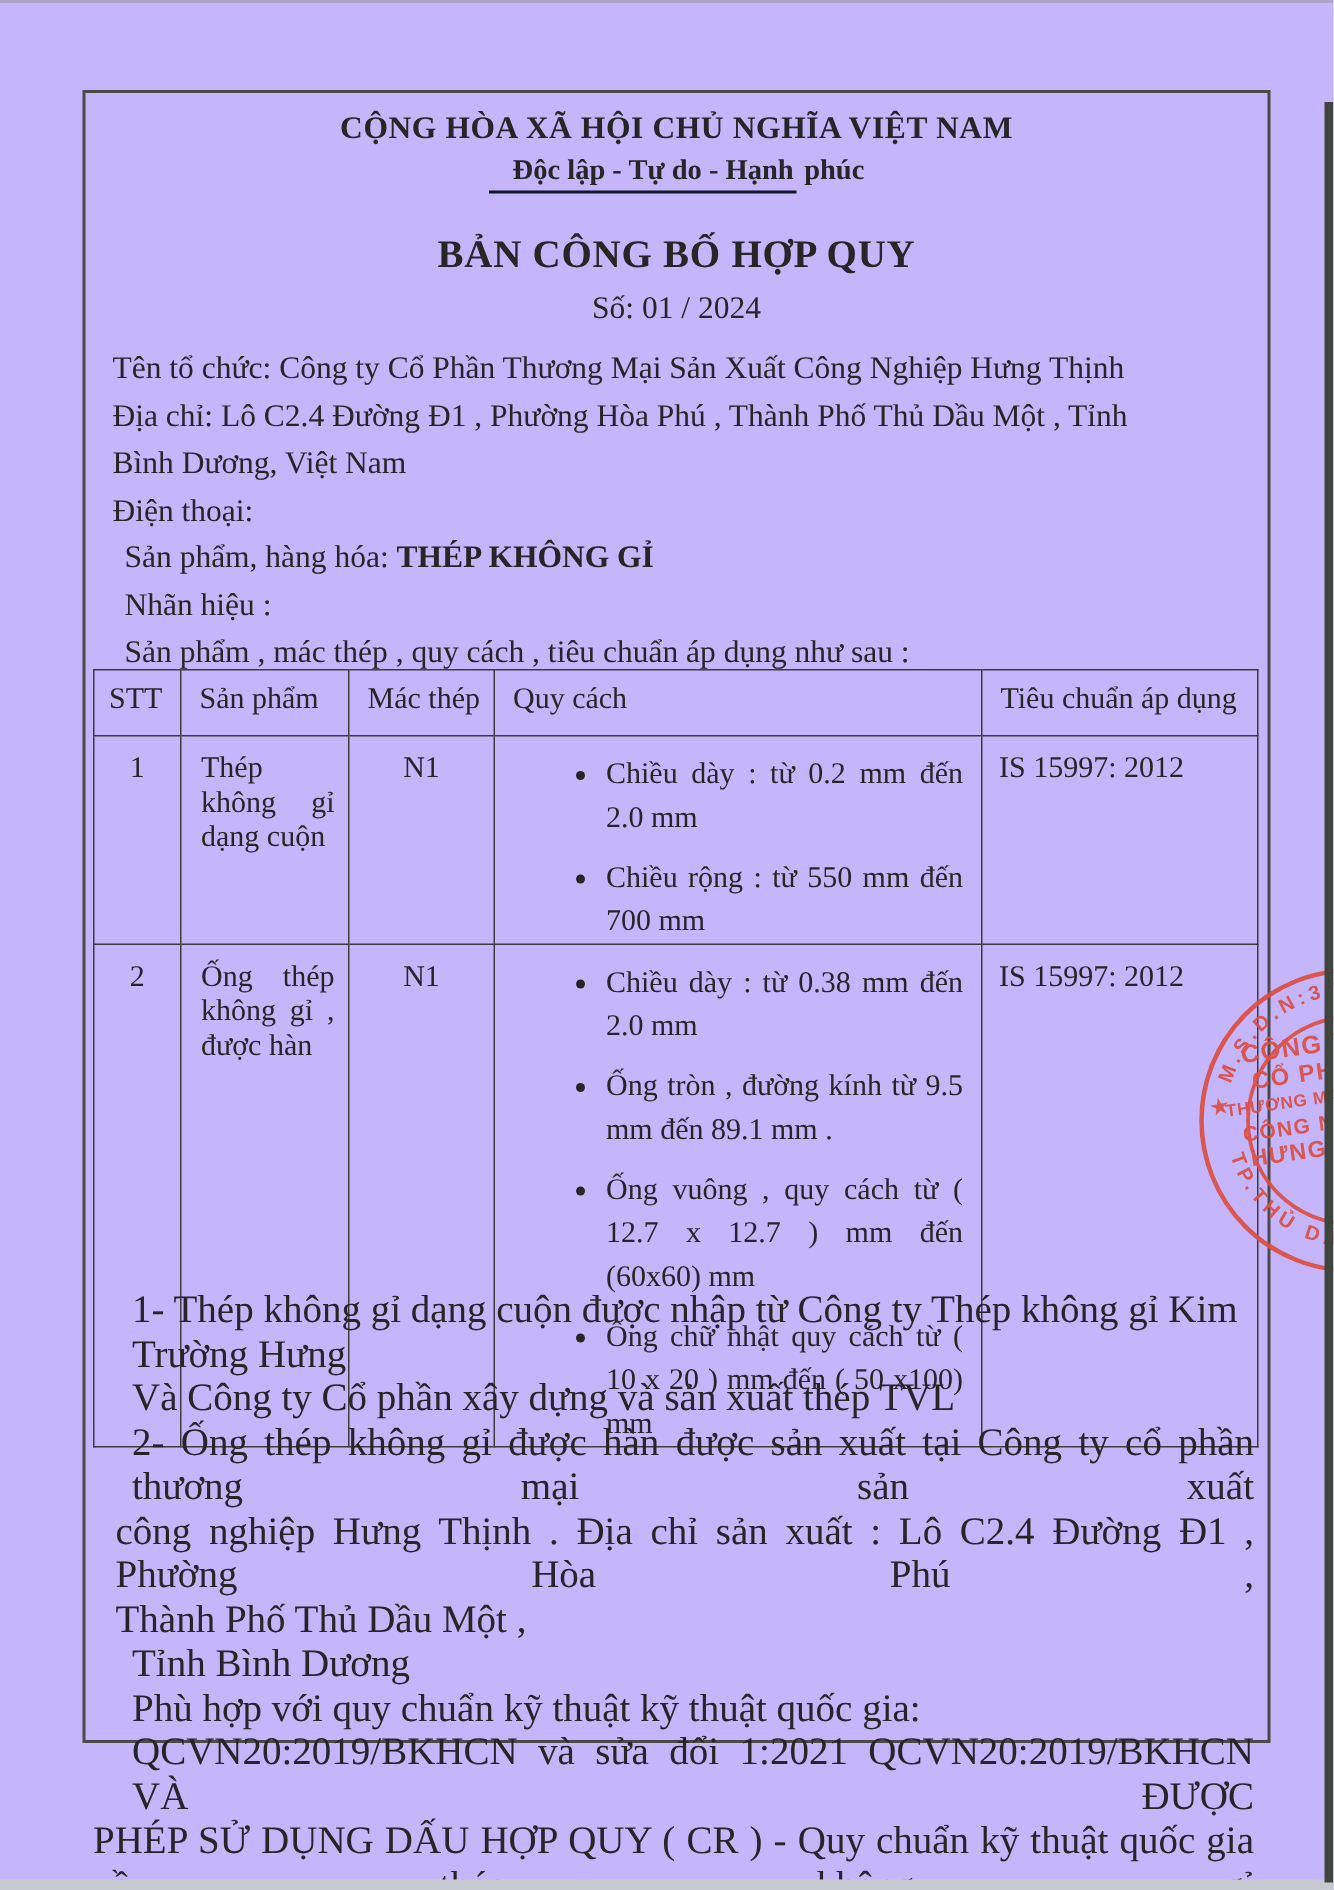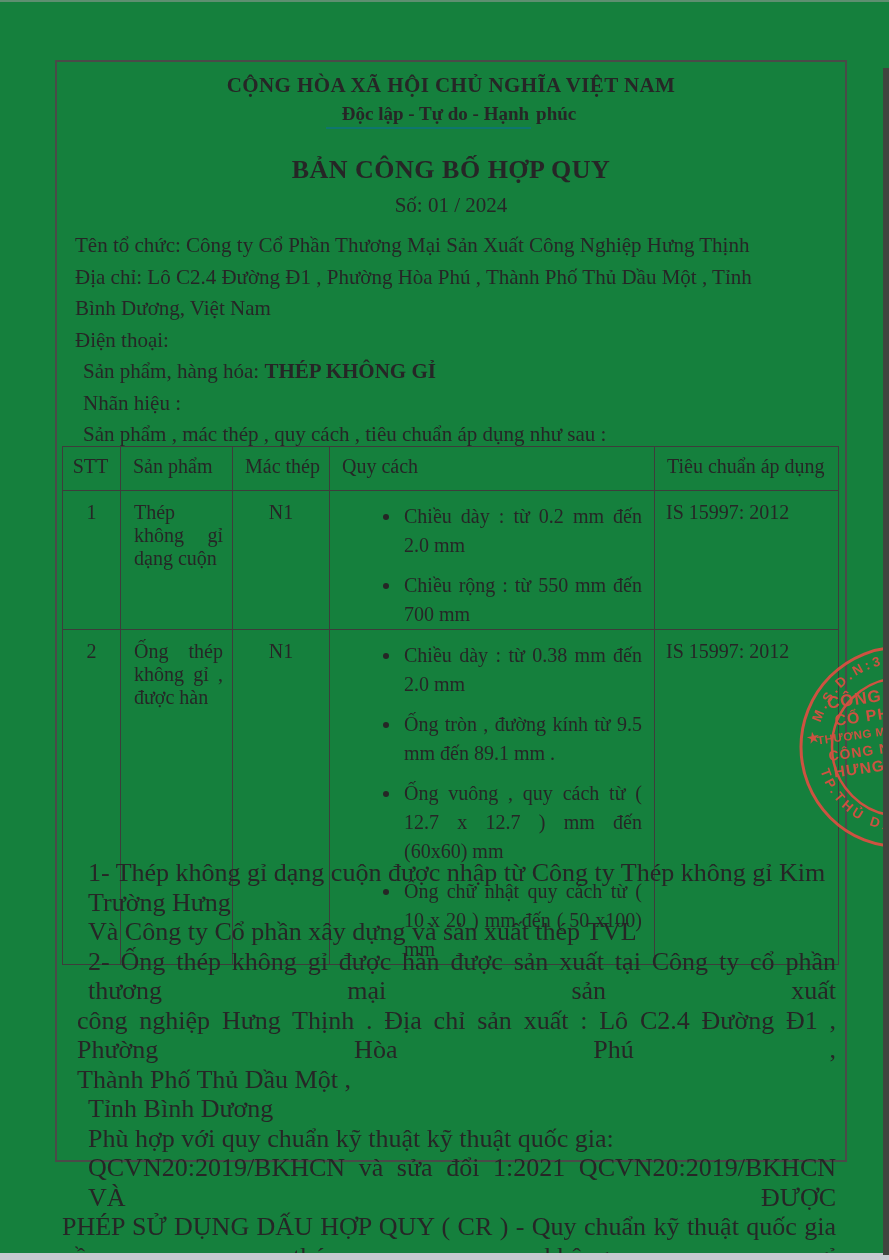--- a/index.html
+++ b/index.html
@@ -1,35 +1,35 @@
 <!DOCTYPE html>
 <html><head>
 <meta charset="utf-8">
 <style>
   html,body { margin:0; padding:0; background:#e8e8e8; }
   .page {
     position:relative; width:889px; height:1260px; margin:0 auto;
-    background:#15803d; overflow:hidden;
+    background:#c4b5fd; overflow:hidden;
     font-family:"Liberation Serif", serif; color:#262626;
   }
   
   .scan-top-line { position:absolute; left:0; top:0; width:100%; height:2px; background:#9a9a9a; opacity:.55; }
   .scan-right-band { position:absolute; left:883px; top:68px; width:6px; height:1187px; background:#40453e; z-index:30; }
   .scan-bottom-band { position:absolute; left:0; top:1253px; width:100%; height:7px; background:#c7cad0; z-index:25; }
 
   
   .frame {
     position:absolute; left:55px; top:60px; width:788px; height:1098px;
     border:2px solid #4a4a48; background:transparent;
   }
 
   .doc-header { text-align:center; padding-top:11px; }
   .national-title { font-size:21px; font-weight:bold; letter-spacing:.4px; }
   .motto { font-size:19px; font-weight:bold; margin-top:5px; }
-  .motto-underlined { display:inline-block; border-bottom:2px solid #0f766e; padding:0 2px 2px 16px;text-align:right; }
+  .motto-underlined { display:inline-block; border-bottom:2px solid #0f172a; padding:0 2px 2px 16px;text-align:right; }
   .motto-tail { margin-left:5px; }
   .doc-title { font-size:26px; font-weight:bold; margin-top:26px; letter-spacing:.5px; }
   .doc-number { font-size:21px; margin-top:8px; }
 
   .info { margin-top:12px; font-size:21px; line-height:31.5px; padding-left:18px; padding-right:12px; }
   .info .indent { padding-left:8px; }
   .bold { font-weight:bold; }
 
   table.spec-table {
     position:absolute; left:5px; top:384px; width:776px;

